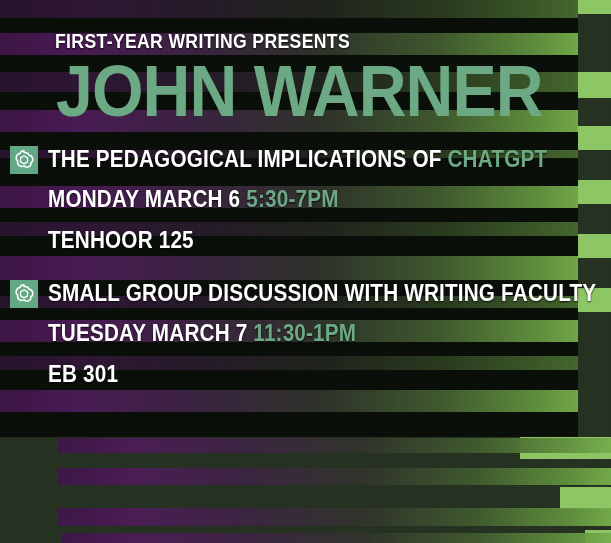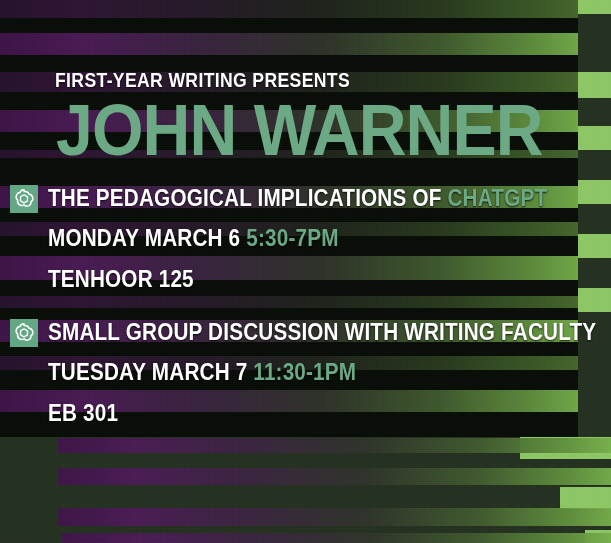--- a/index.html
+++ b/index.html
@@ -74,21 +74,20 @@
     background-image:
       repeating-linear-gradient(0deg, rgba(255,255,255,.10) 0 1px, rgba(0,0,0,0) 1px 2px),
       repeating-linear-gradient(90deg, rgba(255,255,255,.07) 0 1px, rgba(0,0,0,0) 1px 3px);
   }
 
   
   .content {
     position: absolute;
     inset: 0;
     z-index: 5;
-    margin-top: 39px;
   }
 
   .kicker {
     position: absolute;
     left: 55px;
     top: 30px;
     color: #ffffff;
     font-size: 20px;
     font-weight: bold;
     letter-spacing: 0.4px;

